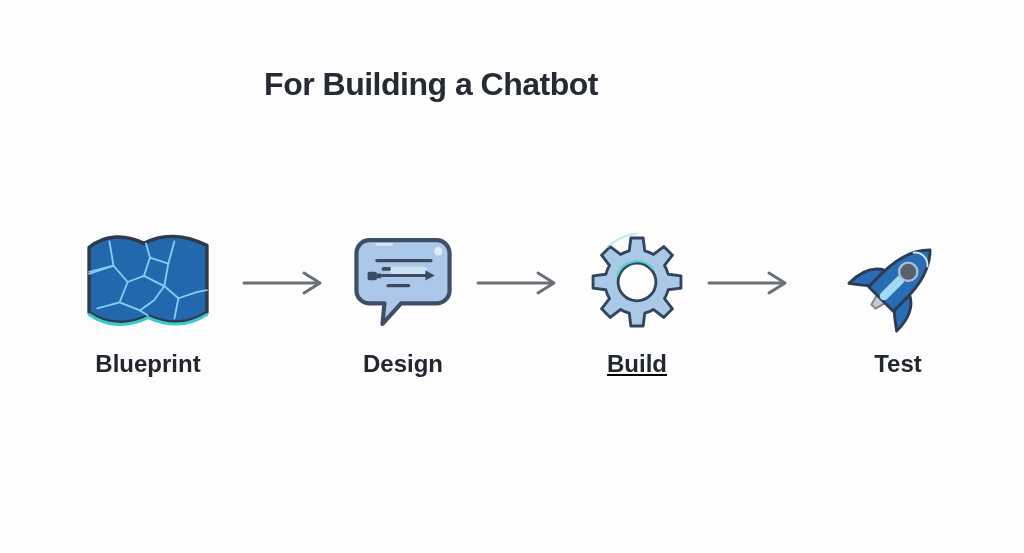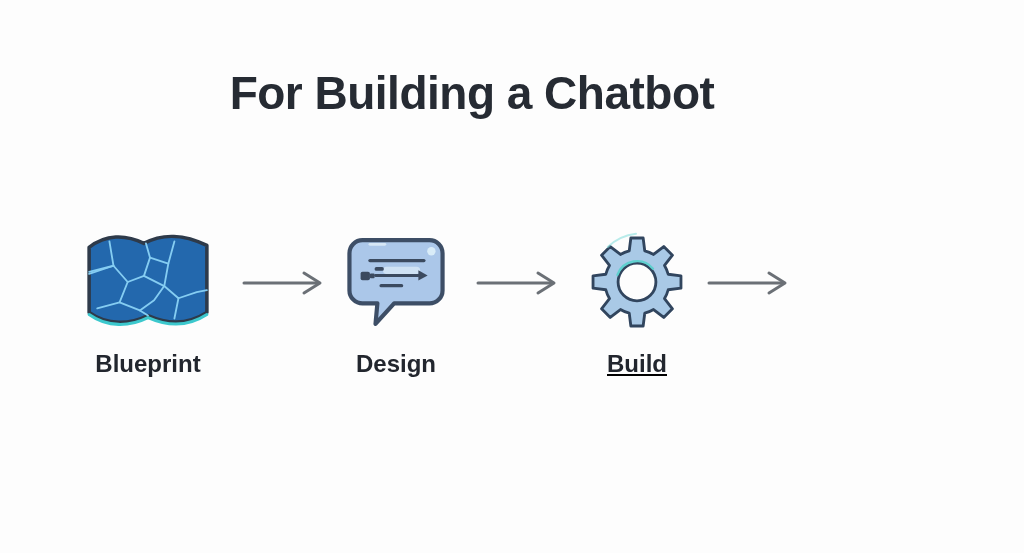--- a/index.html
+++ b/index.html
@@ -8,36 +8,35 @@
     background:#fdfdfd;
     font-family:"Liberation Sans", sans-serif;
     position:relative;
     overflow:hidden;
   }
   .canvas{position:absolute;inset:0;width:1024px;height:553px;}
   .title{
     position:absolute;
     top:66px;left:0;width:862px;
     text-align:center;
-    font-size:46px;
+    font-size:32px;
     font-weight:700;
     letter-spacing:-0.5px;
     color:#262b33;
-    padding-left:41px;
   }
   .step{
     position:absolute;
     top:226px;
     width:200px;
     display:flex;
     flex-direction:column;
     align-items:center;
   }
   .step-blueprint{left:48px;}
-  .step-design{left:296px;}
+  .step-design{left:303px;}
   .step-build{left:537px;text-decoration:underline;}
   .step-test{left:798px;}
   .icon-wrap{
     height:112px;
     display:flex;
     align-items:center;
     justify-content:center;
   }
   .step-label{
     margin-top:12px;
@@ -123,14 +122,30 @@
       </svg>
     </div>
     <div class="step-label">Build</div>
   </div>
 
   <svg class="flow-arrow arrow-3" viewBox="0 0 84 26" aria-hidden="true">
     <line x1="2" y1="13" x2="76" y2="13" stroke="#6b7076" stroke-width="3" stroke-linecap="round"></line>
     <polyline points="62,3 78,13 62,23" fill="none" stroke="#6b7076" stroke-width="3" stroke-linecap="round" stroke-linejoin="round"></polyline>
   </svg>
 
+  <div class="step step-test">
+    <div class="icon-wrap">
+      <svg width="106" height="106" viewBox="0 0 110 110" aria-hidden="true">
+        <g transform="rotate(45 55 55)">
+          <path d="M37,56 C25,62 20,74 20,92 C28,86 34,82 37,78 Z" fill="#2a6db5" stroke="#2c3c52" stroke-width="3" stroke-linejoin="round"></path>
+          <path d="M73,56 C85,62 90,74 90,92 C82,86 76,82 73,78 Z" fill="#2a6db5" stroke="#2c3c52" stroke-width="3" stroke-linejoin="round"></path>
+          <path d="M49,80 L61,80 L58,91 L52,91 Z" fill="#c2cbd3" stroke="#7e868f" stroke-width="2" stroke-linejoin="round"></path>
+          <path d="M55,8 C67,20 73,38 73,60 L73,80 L37,80 L37,60 C37,38 43,20 55,8 Z" fill="#2a6db5" stroke="#2c3c52" stroke-width="3" stroke-linejoin="round"></path>
+          <rect x="50.5" y="47" width="9" height="33" rx="4.5" fill="#9fd9f2"></rect>
+          <path d="M45,22 C50,15.5 60,15.5 65,22" fill="none" stroke="#cfe8f7" stroke-width="2" stroke-linecap="round"></path>
+          <circle cx="55" cy="40" r="9.5" fill="#566170" stroke="#a9bfd2" stroke-width="2.5"></circle>
+        </g>
+      </svg>
+    </div>
+    <div class="step-label">Test</div>
+  </div>
 
 </div>
 
 </body></html>

